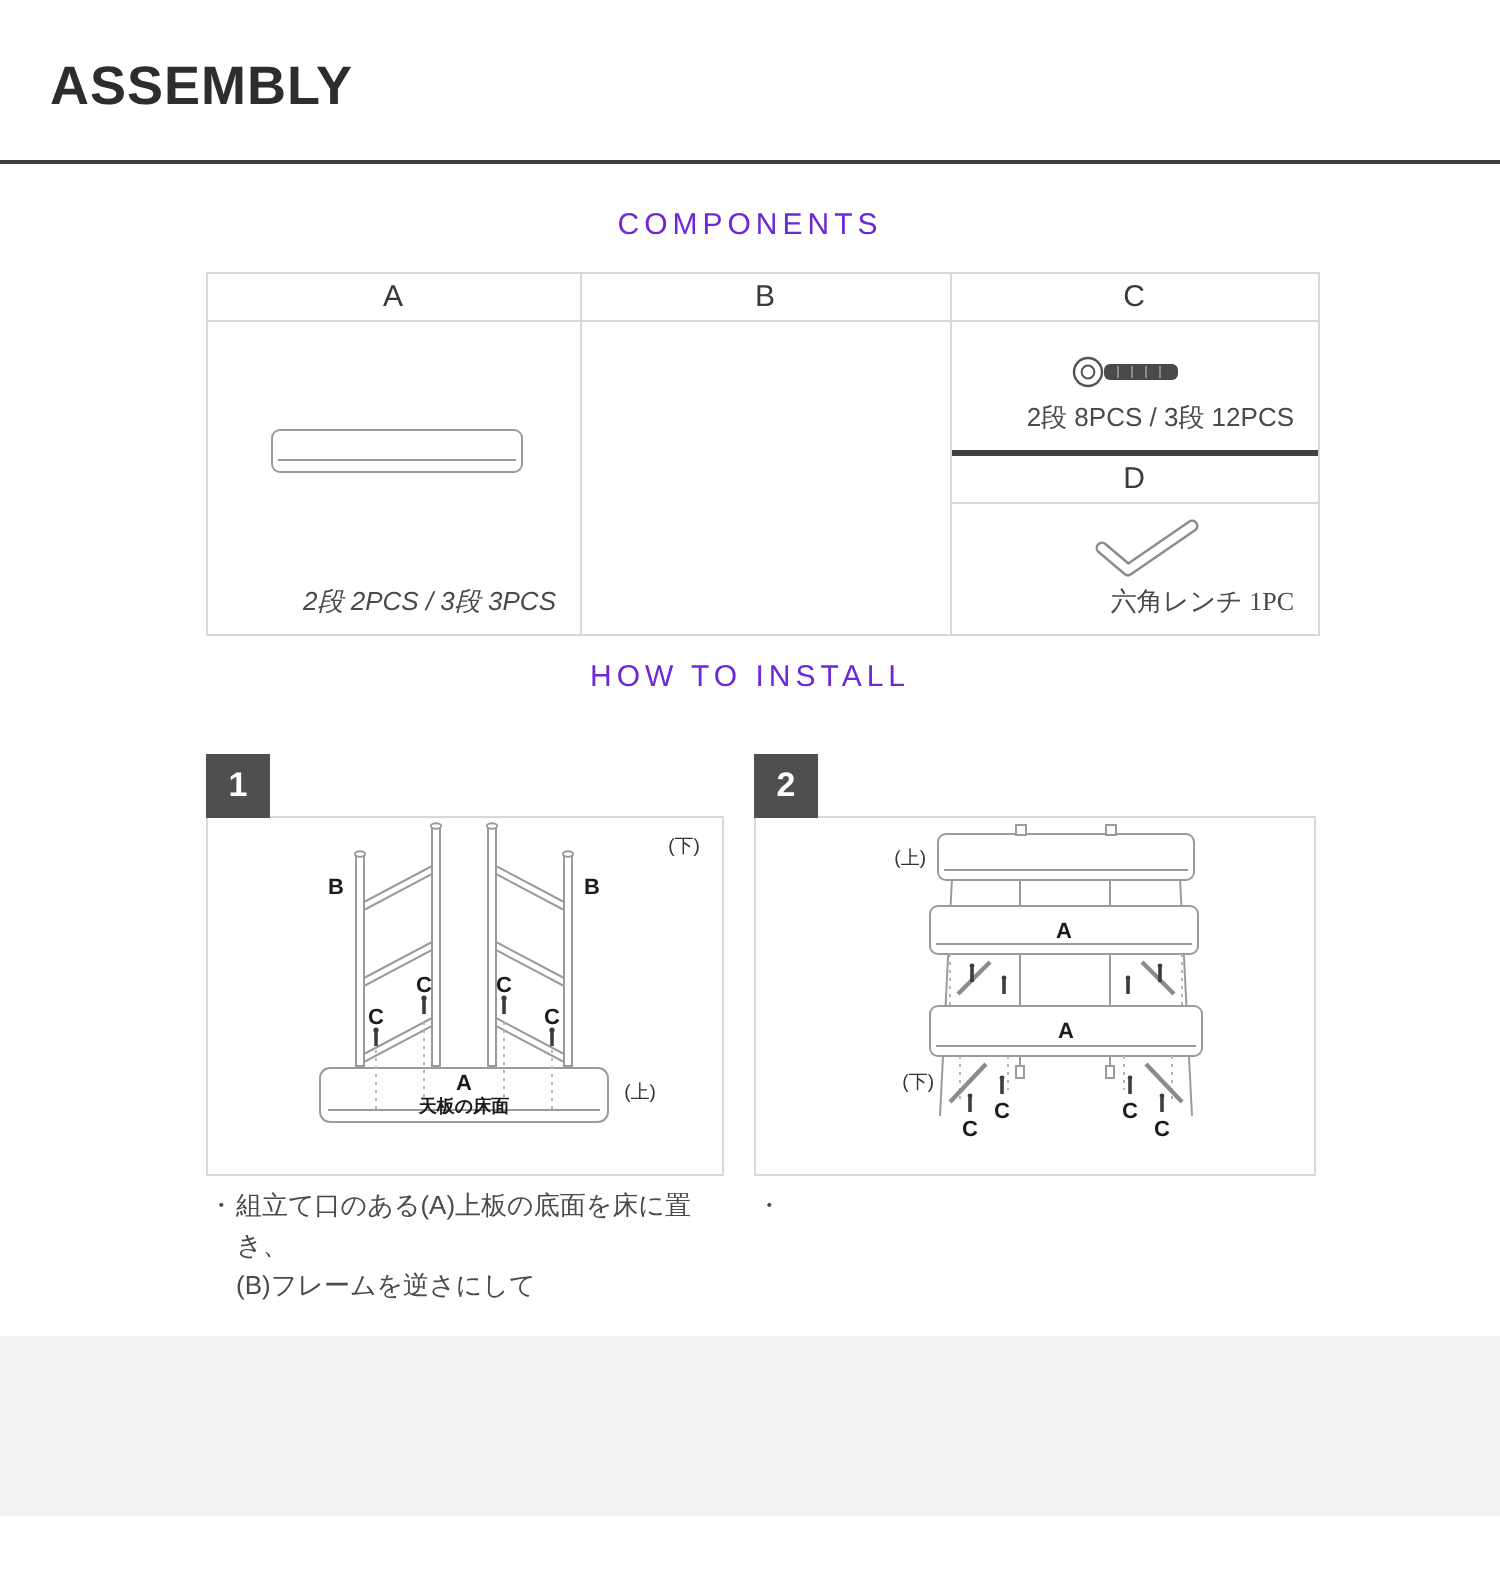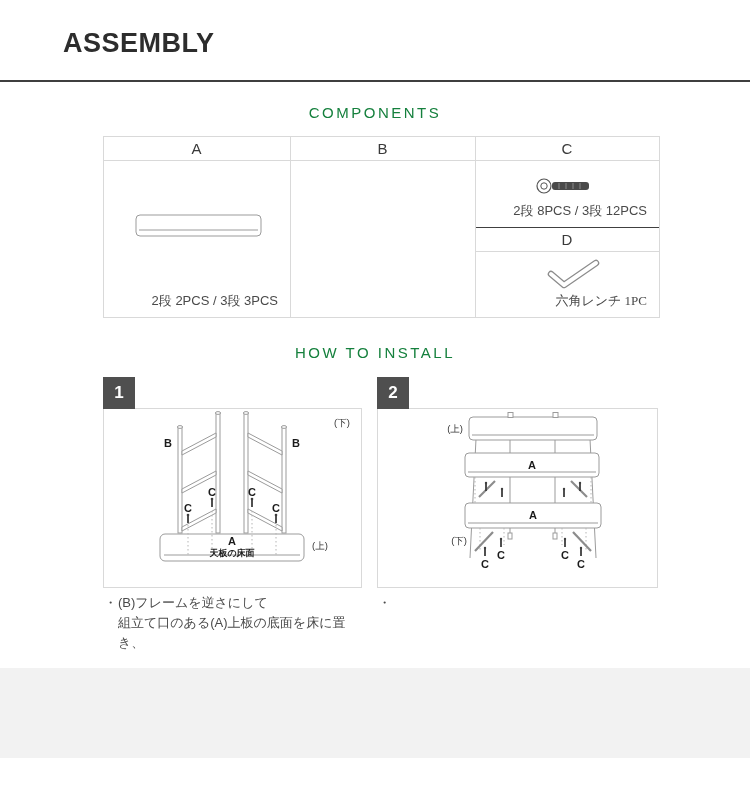--- a/index.html
+++ b/index.html
@@ -1,40 +1,40 @@
 <!DOCTYPE html>
 <html><head>
 <meta charset="utf-8">
 <style>
   * { margin:0; padding:0; box-sizing:border-box; }
   html,body { background:#fff; }
   body { font-family:"Liberation Sans","DejaVu Sans",sans-serif; }
   .page { position:relative; width:750px; height:798px; background:#fff; overflow:hidden; }
 
   .title { position:absolute; left:25px; top:28px; font-size:27px; font-weight:bold;
-           letter-spacing:.5px; color:#2d2d2d;margin-left:38px; }
+           letter-spacing:.5px; color:#2d2d2d; }
   .rule  { position:absolute; left:0; top:80px; width:750px; height:2px; background:#3f3f3f; }
 
   .section-heading { position:absolute; left:0; width:750px; text-align:center;
-           font-size:15px; letter-spacing:2.5px; color:#15803d; }
+           font-size:15px; letter-spacing:2.5px; color:#6d28d9; }
   .sec-components { top:104px; }
-  .sec-install { top:344px; }
+  .sec-install { top:330px; }
 
   
   .comp-table { position:absolute; left:103px; top:136px; width:557px; height:182px;
            border:1px solid #d9d9d9; display:flex; }
   .col { position:relative; height:100%; }
   .col-a { width:187px; border-right:1px solid #d9d9d9; }
   .col-b { width:185px; border-right:1px solid #d9d9d9; }
   .col-cd { width:183px; }
   .cell-head { height:24px; line-height:24px; text-align:center; font-size:15px;
            letter-spacing:1px; color:#3a3a3a; border-bottom:1px solid #d9d9d9; }
   .cell-body { position:relative; }
-  .cell-body.a, .cell-body.b { height:156px; }
-  .cell-body.c { height:67px; border-bottom:1px solid #404040; }
+  .cell-body.a, .cell-body.b { height:156px;font-style:italic; }
+  .cell-body.c { height:67px; border-bottom:3px solid #404040; }
   .cell-body.d { height:65px;font-family:Liberation Serif, serif; }
   .qty { position:absolute; right:12px; bottom:7px; font-size:13px; color:#4a4a4a; }
   .cell-svg { position:absolute; left:0; top:0; }
 
   
   .panel { position:absolute; top:408px; height:180px; border:1px solid #d9d9d9; background:#fff; }
   .panel-1 { left:103px; width:259px; }
   .panel-2 { left:377px; width:281px; }
   .step-badge { position:absolute; top:377px; width:32px; height:32px; background:#4f4f4f;
            color:#fff; font-size:17px; font-weight:bold; text-align:center; line-height:32px; z-index:2; }
@@ -218,22 +218,22 @@
       <text class="lbl" x="186" y="148" text-anchor="middle">C</text>
       <text class="lbl" x="202" y="157" text-anchor="middle">C</text>
       <text class="lbl-sm" x="84" y="21" text-anchor="end">(上)</text>
       <text class="lbl-sm" x="88" y="133" text-anchor="end">(下)</text>
     </svg>
   </div>
 
   <div class="step-note note-1">
     <span class="bullet">・</span>
     <span class="note-lines">
+      <span>組立て口のある(A)上板の底面を床に置き、</span>
       <span>(B)フレームを逆さにして</span>
-      <span>組立て口のある(A)上板の底面を床に置き、</span>
     </span>
   </div>
   <div class="step-note note-2">
     <span class="bullet">・</span>
   </div>
 
   <div class="footer">
     
     
     

